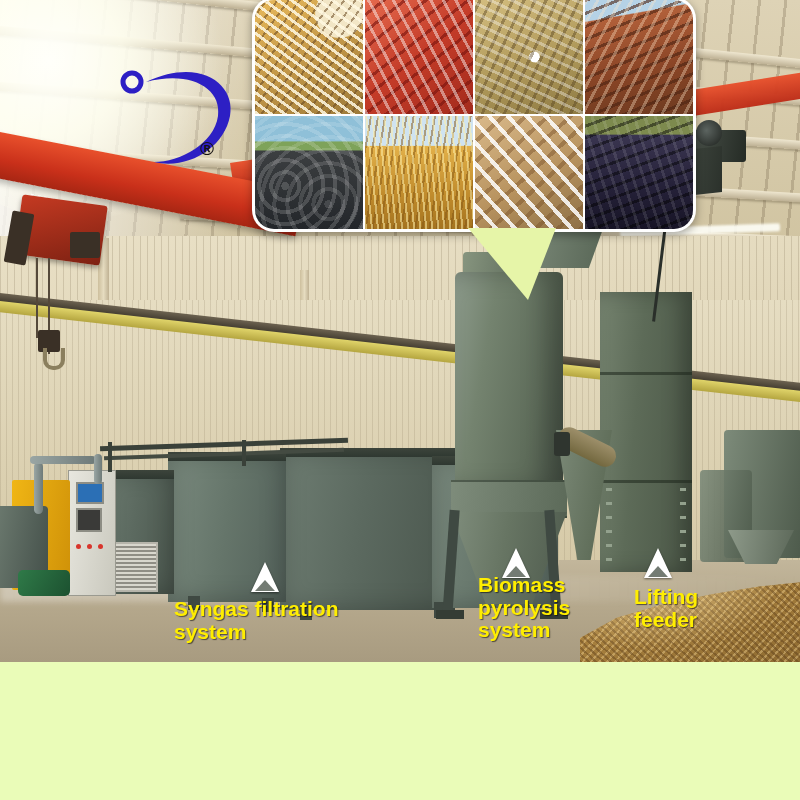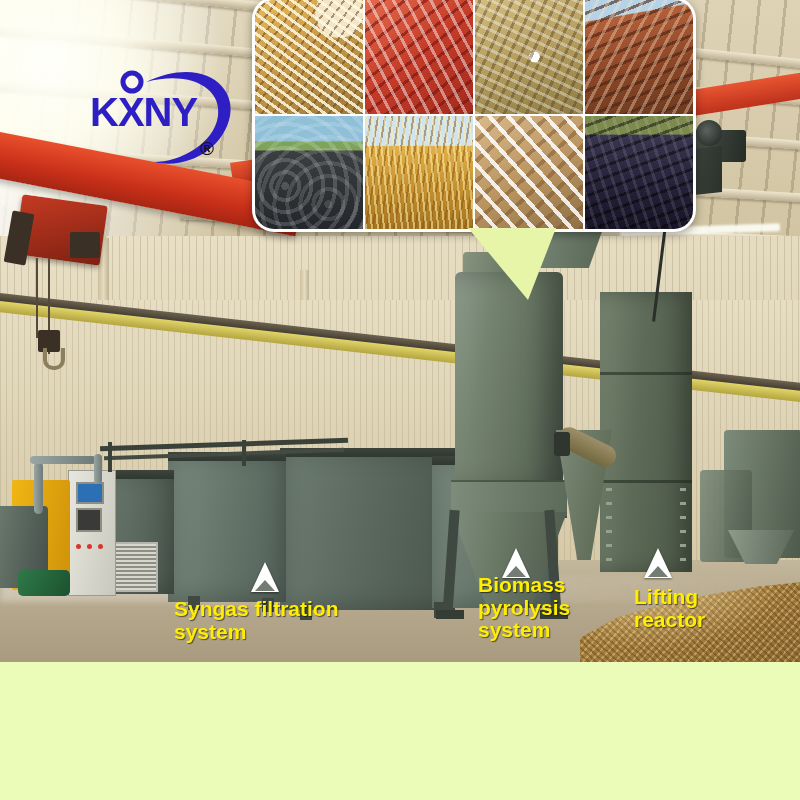--- a/index.html
+++ b/index.html
@@ -328,42 +328,41 @@
 
     <svg class="callout" viewBox="0 0 800 662">
       <polygon points="468,228 556,228 528,300" fill="#e6f5a8"></polygon>
     </svg>
 
     <div class="logo">
       <svg width="160" height="118" viewBox="0 0 160 118">
         <path d="M62 30 C118 4, 152 34, 146 64 C140 96, 104 118, 70 110 C96 110, 130 92, 134 64 C138 36, 106 18, 62 30 Z" fill="#2d1fc4"></path>
         <circle cx="48" cy="30" r="9" fill="none" stroke="#2d1fc4" stroke-width="5"></circle>
       </svg>
-      <div class="logo-text">KXNY</div>
       <div class="logo-reg">®</div>
     </div>
 
     <div class="marker" style="left:245px;top:562px;">
       <div class="marker-arrow" style="margin-left:6px;"></div>
     </div>
     <div class="marker-label" style="position:absolute;left:174px;top:598px;width:170px;">Syngas filtration
 system</div>
 
     <div class="marker" style="left:502px;top:548px;">
       <div class="marker-arrow"></div>
     </div>
     <div class="marker-label" style="position:absolute;left:478px;top:574px;width:100px;">Biomass
 pyrolysis
 system</div>
 
     <div class="marker" style="left:644px;top:548px;">
       <div class="marker-arrow"></div>
     </div>
     <div class="marker-label" style="position:absolute;left:634px;top:586px;width:110px;">Lifting
-reactor</div>
+feeder</div>
 
   </div>
 
   <div class="banner">
     
     
     
     
     
   </div>

